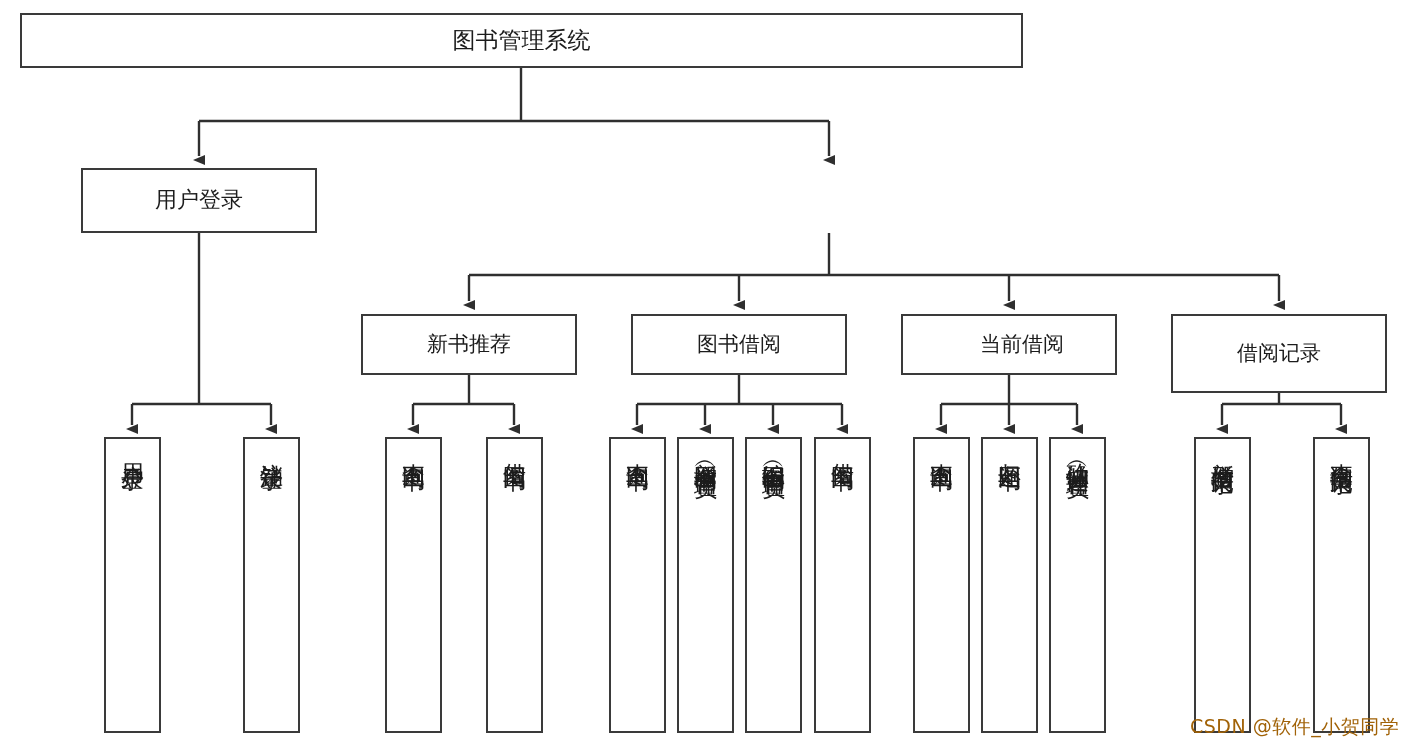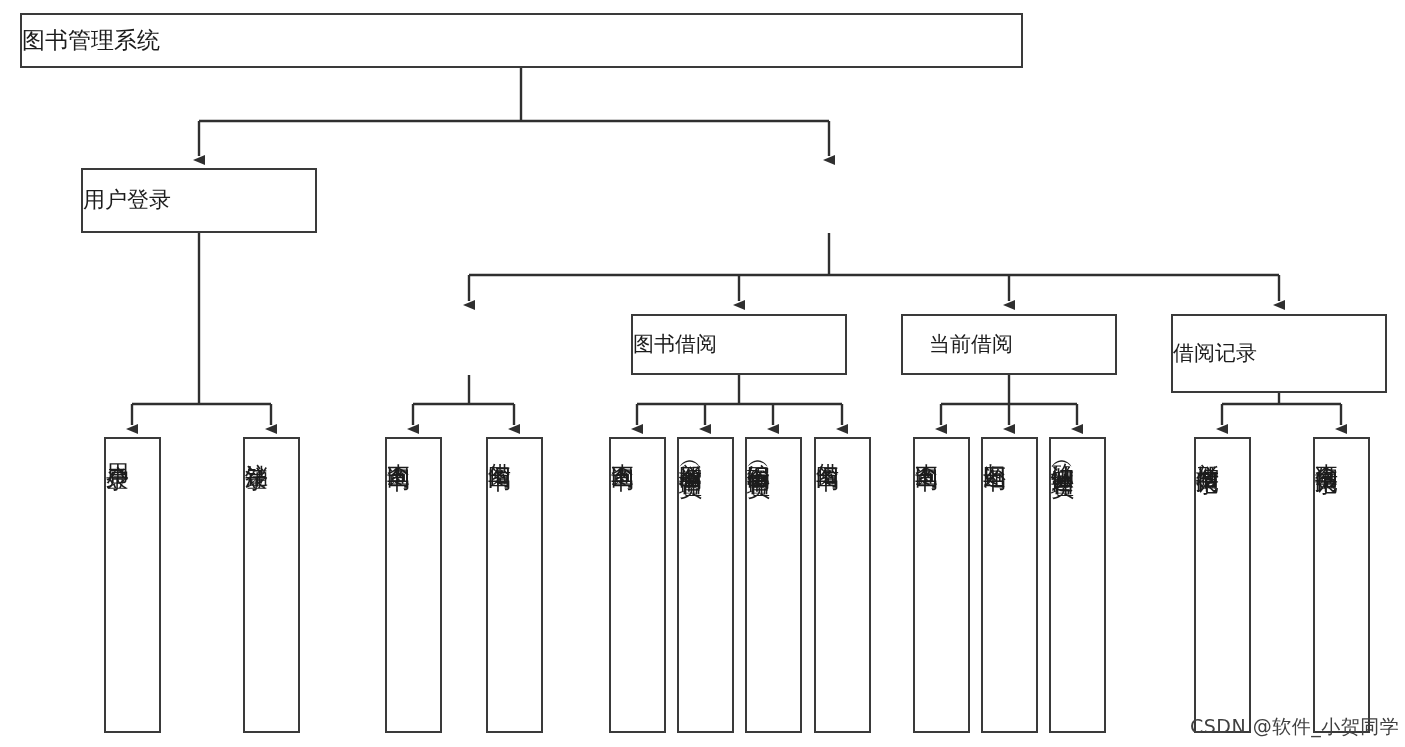--- a/index.html
+++ b/index.html
@@ -26,21 +26,21 @@
     height: 747px;
     pointer-events: none;
   }
   .node {
     position: absolute;
     box-sizing: border-box;
     background: #ffffff;
     border: 2px solid #3a3a3a;
     display: flex;
     align-items: center;
-    justify-content: flex-start;
+    justify-content: center;
     color: #1c1c1c;
     line-height: 1.12;
   }
   .node .label {
     display: block;
     text-align: center;
     white-space: pre-line;
   }
   .node.root .label    { font-size: 23px; }
   .node.level2 .label  { font-size: 22px; }
@@ -51,21 +51,21 @@
   }
   .node.leaf .label {
     writing-mode: vertical-rl;
     text-orientation: upright;
     font-size: 23px;
     letter-spacing: 2px;
     line-height: 1;
   }
   .watermark {
     position: absolute;
-    color: #404040;
+    color: #a16207;
     font-size: 19px;
     letter-spacing: 0.5px;
     white-space: nowrap;
     font-family: "DejaVu Sans", "Liberation Sans", sans-serif;
   }
 </style>
 </head>
 <body>
 
 <div id="canvas">
@@ -121,20 +121,23 @@
   </svg>
 
   <div class="node root" style="left:20px; top:13px; width:1003px; height:55px;">
     <span class="label">图书管理系统</span>
   </div>
 
   <div class="node level2" style="left:81px; top:168px; width:236px; height:65px;">
     <span class="label">用户登录</span>
   </div>
 
+  <div class="node level3" style="left:361px; top:314px; width:216px; height:61px;">
+    <span class="label">新书推荐</span>
+  </div>
   <div class="node level3" style="left:631px; top:314px; width:216px; height:61px;">
     <span class="label">图书借阅</span>
   </div>
   <div class="node level3" style="left:901px; top:314px; width:216px; height:61px;padding-left:26px;">
     <span class="label">当前借阅</span>
   </div>
   <div class="node level3" style="left:1171px; top:314px; width:216px; height:79px;">
     <span class="label">借阅记录</span>
   </div>
 

